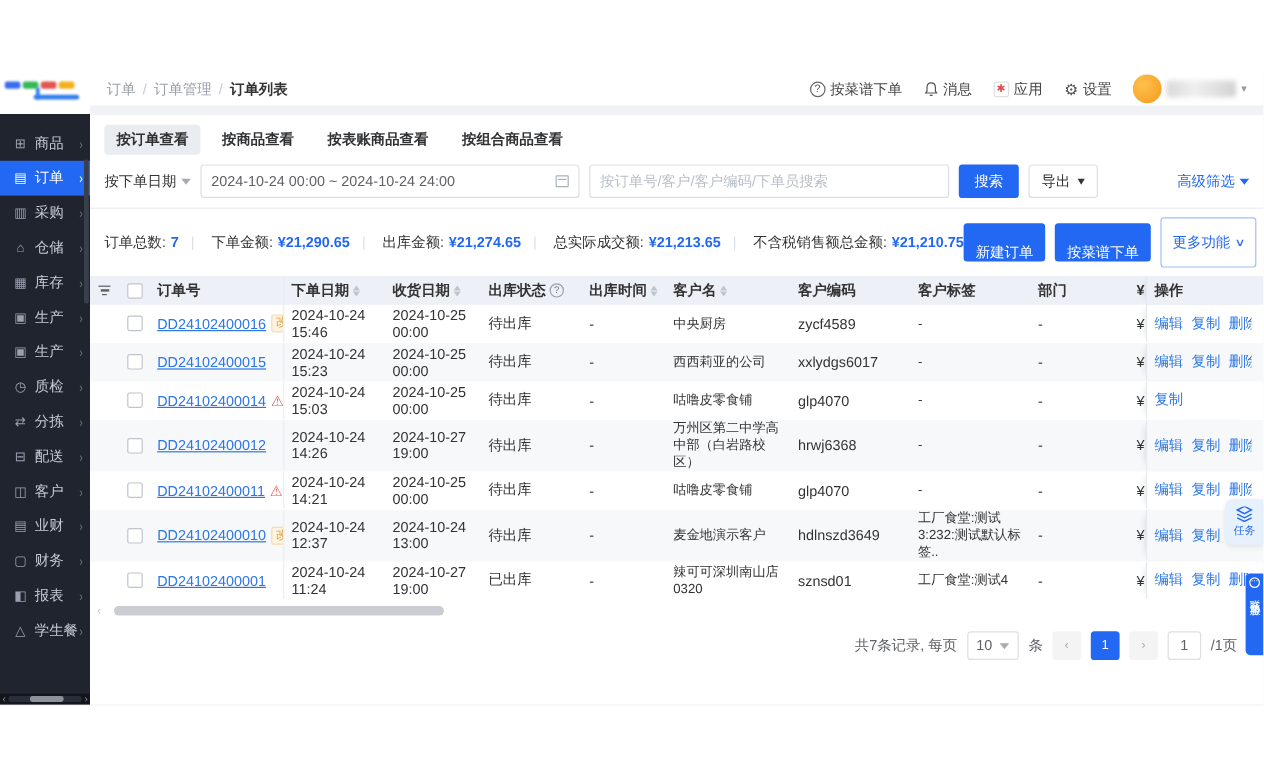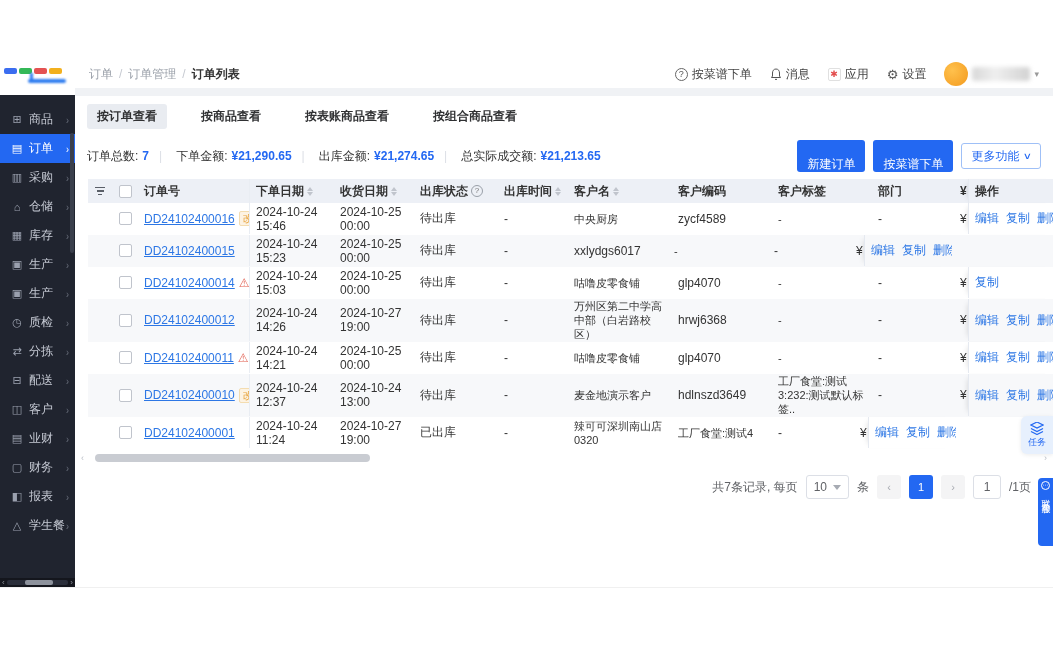--- a/index.html
+++ b/index.html
@@ -44,21 +44,21 @@
   .gear { font-size:13px; color:#555; line-height:1; }
   .app-sq { width:13px; height:13px; border-radius:2px; background:#fff; border:1px solid #e0e0e0; position:relative; }
   .app-sq:before { content:"✱"; position:absolute; left:1.5px; top:0px; font-size:9px; color:#e34d4d; }
   .avatar { width:24px; height:24px; border-radius:50%; background:radial-gradient(circle at 35% 35%,#ffc14d,#f39a1e); }
   .user-blur { width:58px; height:14px; border-radius:3px; background:linear-gradient(90deg,#d8d8d8,#efefef 40%,#d2d2d2); filter:blur(2px); }
   .user-caret { font-size:9px; color:#999; }
 
   .gap { height:8px; background:#f0f2f5; }
   .card { flex:1; background:#fff; position:relative; display:flex; flex-direction:column; overflow:hidden; }
 
-  .tabs { display:flex; gap:24px; padding:8px 12px 4px; }
+  .tabs { display:flex; gap:8px; padding:8px 12px 4px; }
   .tab { font-size:12px; font-weight:bold; color:#303133; padding:4px 10px; border-radius:3px; cursor:pointer; white-space:nowrap; }
   .tab.active { background:#e9ecf1; }
 
   .filterbar { display:flex; align-items:center; padding:4px 12px 8px; gap:8px; border-bottom:1px solid #ececec; }
   .date-type { display:flex; align-items:center; gap:4px; font-size:12px; color:#333; cursor:pointer; white-space:nowrap; }
   .caret-d { width:0; height:0; border-left:4px solid transparent; border-right:4px solid transparent; border-top:5px solid #a7abb3; }
   .date-input { width:316px; height:28px; border:1px solid #dcdfe6; border-radius:3px; display:flex; align-items:center; padding:0 8px; font-size:12px; color:#606266; gap:6px; background:#fff; }
   .date-input .dtxt { flex:1; white-space:nowrap; }
   .cal-ic { width:11px; height:10px; border:1px solid #aab0b8; border-radius:1px; position:relative; }
   .cal-ic:before { content:""; position:absolute; left:1px; right:1px; top:2px; border-top:1px solid #aab0b8; }
@@ -71,25 +71,25 @@
   .adv-filter .caret-d { border-top-color:#2368f2; }
 
   .summarybar { display:flex; align-items:center; padding:7px 12px; font-size:12px; }
   .sums { display:flex; align-items:center; flex-wrap:nowrap; white-space:nowrap; }
   .sum-item { display:flex; align-items:center; gap:4px; }
   .sum-item + .sum-item:before { content:"|"; color:#dcdfe6; margin:0 10px; }
   .sum-label { color:#333; }
   .sum-value { color:#2368f2; font-weight:bold; }
   .sum-btns { margin-left:auto; display:flex; gap:8px; align-items:center; }
   .btn-sm-blue { height:24px; background:#2368f2; color:#fff; border:none; border-radius:3px; font-size:12px; padding:16px 10px; cursor:pointer; white-space:nowrap; }
-  .btn-more { height:26px; background:#fff; border:1px solid #9fc0f7; color:#2368f2; border-radius:3px; font-size:12px; padding:0 9px; display:flex; align-items:center; gap:5px; cursor:pointer; white-space:nowrap; }
+  .btn-more { height:42px; background:#fff; border:1px solid #9fc0f7; color:#2368f2; border-radius:3px; font-size:12px; padding:0 9px; display:flex; align-items:center; gap:5px; cursor:pointer; white-space:nowrap; }
   .btn-more .caret-v { font-size:9px; transform:scaleX(1.4); }
 
   
-  .tbl { font-size:12px;padding-left:13px; }
+  .tbl { font-size:12px; }
   .trow { display:flex; align-items:stretch; }
   .thead { background:#edf0f6; height:24px; font-weight:bold; color:#333; }
   .thead .cell { display:flex; align-items:center; gap:3px; }
   .tbody .trow { min-height:32px; border-bottom:1px solid transparent; }
   .tbody .trow:nth-child(even) { background:#f7f8fa; }
   .cell { padding:0 6px; display:flex; align-items:center; overflow:hidden; }
   .c0 { width:24px; flex:0 0 24px; justify-content:center; }
   .c1 { width:26px; flex:0 0 26px; justify-content:center; }
   .c2 { width:112px; flex:0 0 112px; border-right:1px solid #e9edf3; }
   .c3 { width:84px; flex:0 0 84px; }
@@ -299,20 +299,40 @@
             <div class="tab active">按订单查看</div>
 
             <div class="tab">按商品查看</div>
 
             <div class="tab">按表账商品查看</div>
 
             <div class="tab">按组合商品查看</div>
 
         </div>
 
+        <div class="filterbar">
+          <span class="date-type">
+            <span>按下单日期</span>
+            <span class="caret-d"></span>
+          </span>
+          <div class="date-input">
+            <span class="dtxt">2024-10-24 00:00 ~ 2024-10-24 24:00</span>
+            <span class="cal-ic"></span>
+          </div>
+          <input class="search-input" type="text" placeholder="按订单号/客户/客户编码/下单员搜索" style="">
+          <button class="btn-blue">搜索</button>
+          <button class="btn-export">
+            <span>导出</span>
+            <span class="caret-d"></span>
+          </button>
+          <span class="adv-filter">
+            <span>高级筛选</span>
+            <span class="caret-d"></span>
+          </span>
+        </div>
 
         <div class="summarybar">
           <div class="sums">
 
               <span class="sum-item">
                 <span class="sum-label">订单总数:</span>
                 <span class="sum-value">7</span>
               </span>
 
               <span class="sum-item">
@@ -323,20 +343,24 @@
               <span class="sum-item">
                 <span class="sum-label">出库金额:</span>
                 <span class="sum-value">¥21,274.65</span>
               </span>
 
               <span class="sum-item">
                 <span class="sum-label">总实际成交额:</span>
                 <span class="sum-value">¥21,213.65</span>
               </span>
 
+              <span class="sum-item">
+                <span class="sum-label">不含税销售额总金额:</span>
+                <span class="sum-value">¥21,210.75</span>
+              </span>
 
           </div>
           <div class="sum-btns">
             <button class="btn-sm-blue">新建订单</button>
             <button class="btn-sm-blue">按菜谱下单</button>
             <button class="btn-more">
               <span>更多功能</span>
               <span class="caret-v">∨</span>
             </button>
           </div>
@@ -445,20 +469,23 @@
                   <span class="cbx"></span>
                 </div>
                 <div class="cell c2">
                   <span class="order-link">DD24102400015</span>
 
                 </div>
                 <div class="cell c3">2024-10-24 15:23</div>
                 <div class="cell c4">2024-10-25 00:00</div>
                 <div class="cell c5">待出库</div>
                 <div class="cell c6">-</div>
+                <div class="cell c7">
+                  <span class="cell-wrap">西西莉亚的公司</span>
+                </div>
                 <div class="cell c8">xxlydgs6017</div>
                 <div class="cell c9">
                   <span class="cell-wrap">-</span>
                 </div>
                 <div class="cell c10">-</div>
                 <div class="cell c11">¥</div>
                 <div class="cell cops">
                   <span class="ops-links">
                     <span>编辑</span>
                     <span>复制</span>
@@ -602,20 +629,21 @@
                   <span class="order-link">DD24102400001</span>
 
                 </div>
                 <div class="cell c3">2024-10-24 11:24</div>
                 <div class="cell c4">2024-10-27 19:00</div>
                 <div class="cell c5">已出库</div>
                 <div class="cell c6">-</div>
                 <div class="cell c7">
                   <span class="cell-wrap">辣可可深圳南山店0320</span>
                 </div>
+                <div class="cell c8">sznsd01</div>
                 <div class="cell c9">
                   <span class="cell-wrap">工厂食堂:测试4</span>
                 </div>
                 <div class="cell c10">-</div>
                 <div class="cell c11">¥</div>
                 <div class="cell cops">
                   <span class="ops-links">
                     <span>编辑</span>
                     <span>复制</span>
                     <span>删除</span>

